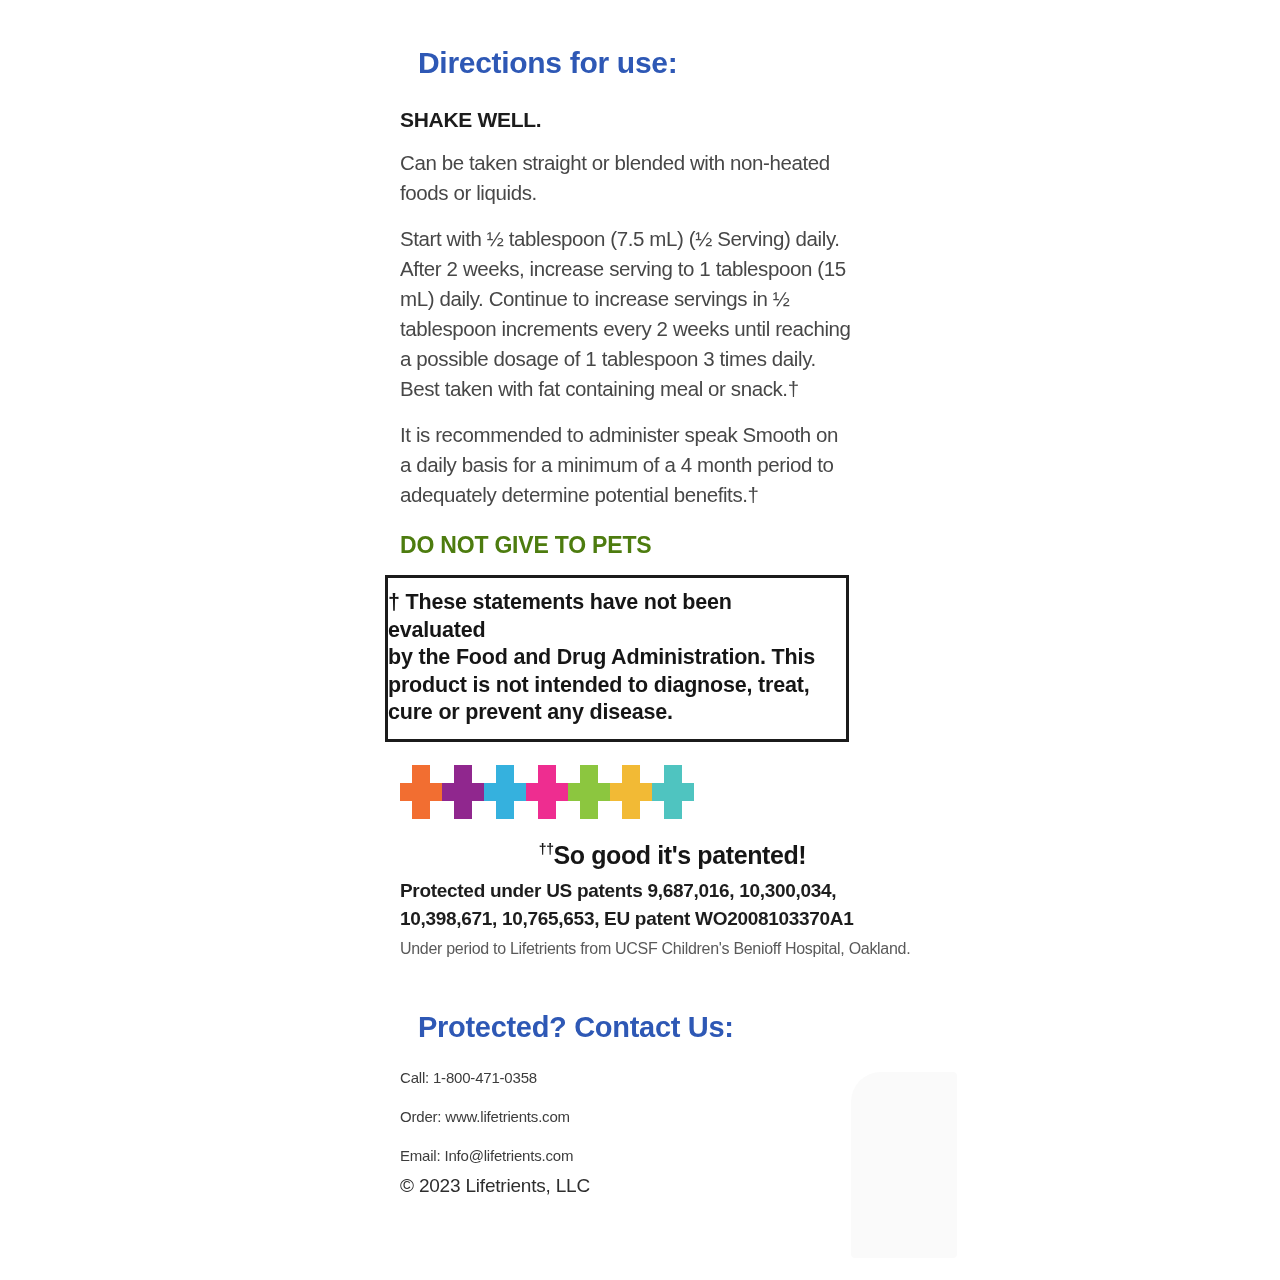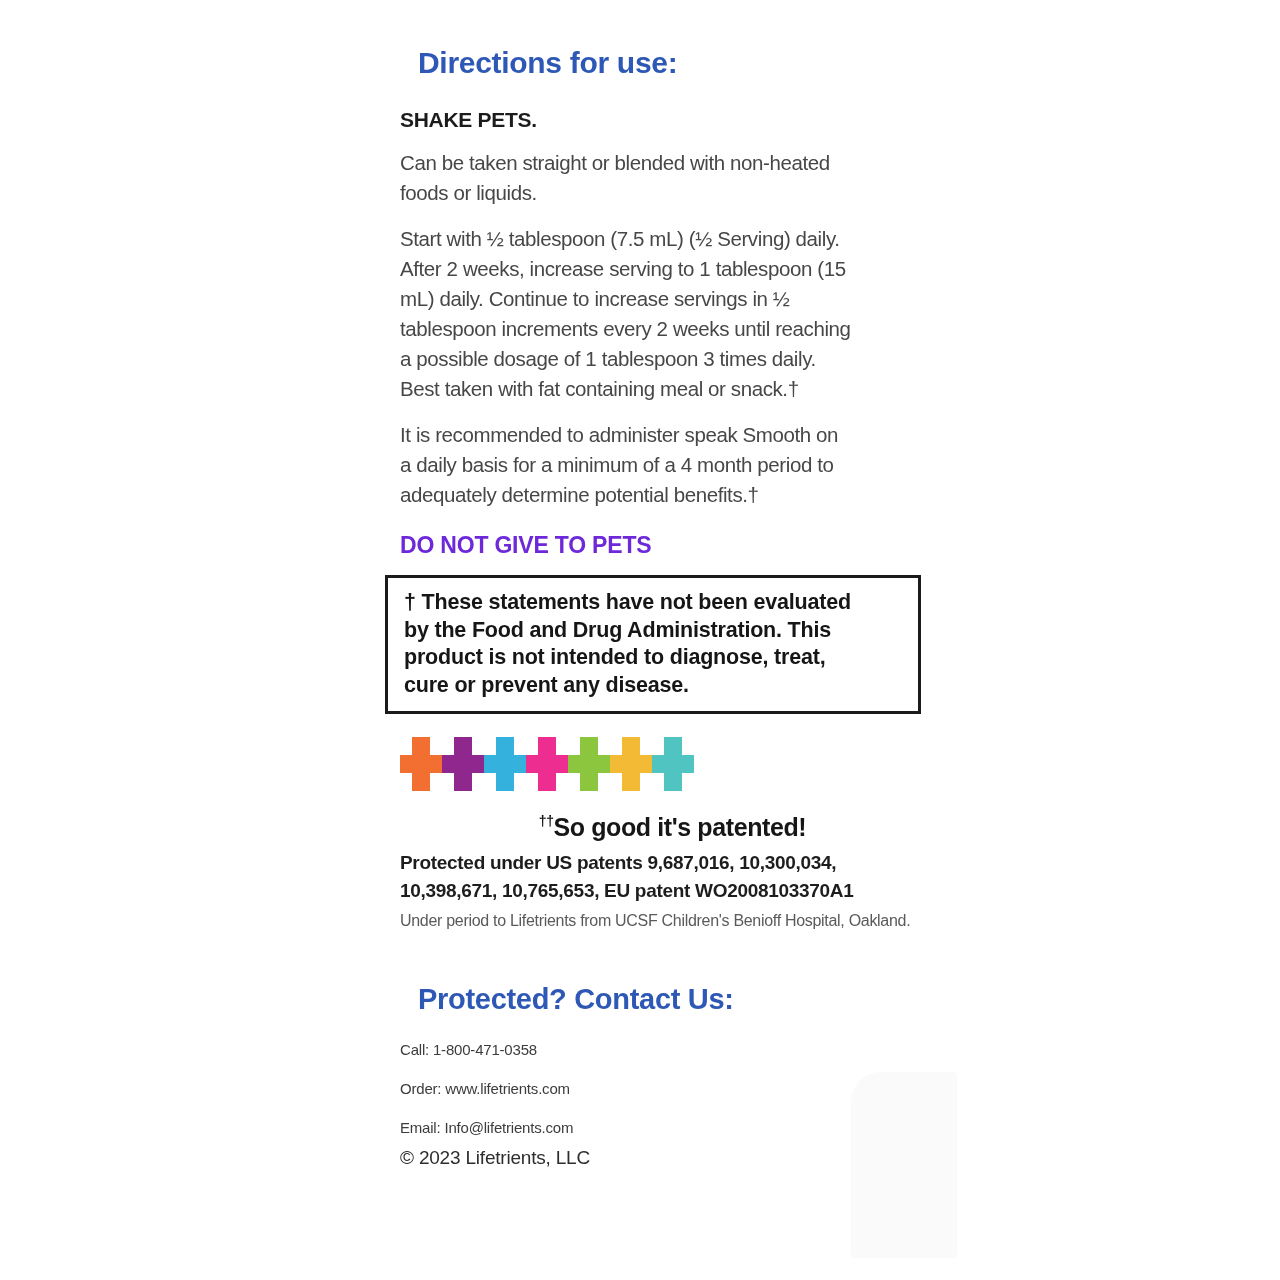--- a/index.html
+++ b/index.html
@@ -38,29 +38,29 @@
     margin:16px 0 0 0;
     font-size:20.5px;line-height:30px;
     letter-spacing:-0.4px;
     color:#474747;
     white-space:pre-line;
   }
   .donot{
     margin-top:22px;
     font-size:23px;line-height:27px;
     font-weight:bold;
-    color:#6d28d9;
+    color:#4d7c0f;
     letter-spacing:-0.2px;
   }
   .disclaimer-box{
     box-sizing:border-box;
     margin:16px 0 0 -15px;
-    width:536px;
+    width:464px;
     border:3px solid #1b1b1b;
-    padding:11px 14px 12px 16px;
+    padding:11px 14px 12px 0;
     background:#ffffff;
   }
   .disclaimer-text{
     margin:0;
     font-size:21.5px;line-height:27.5px;
     font-weight:bold;
     color:#161616;
     letter-spacing:-0.2px;
     white-space:pre-line;
   }
@@ -133,21 +133,21 @@
 <body>
 
 <div class="canvas">
 
   <div class="scan-artifact"></div>
 
   <div class="column">
 
     <h1 class="blue-title" style="color: rgb(46, 88, 181);">Directions for use:</h1>
 
-    <div class="shake">SHAKE PETS.</div>
+    <div class="shake">SHAKE WELL.</div>
 
     <p class="body-par">Can be taken straight or blended with non-heated
 foods or liquids.</p>
 
     <p class="body-par">Start with ½ tablespoon (7.5 mL) (½ Serving) daily.
 After 2 weeks, increase serving to 1 tablespoon (15
 mL) daily. Continue to increase servings in ½
 tablespoon increments every 2 weeks until reaching
 a possible dosage of 1 tablespoon 3 times daily.
 Best taken with fat containing meal or snack.†</p>

